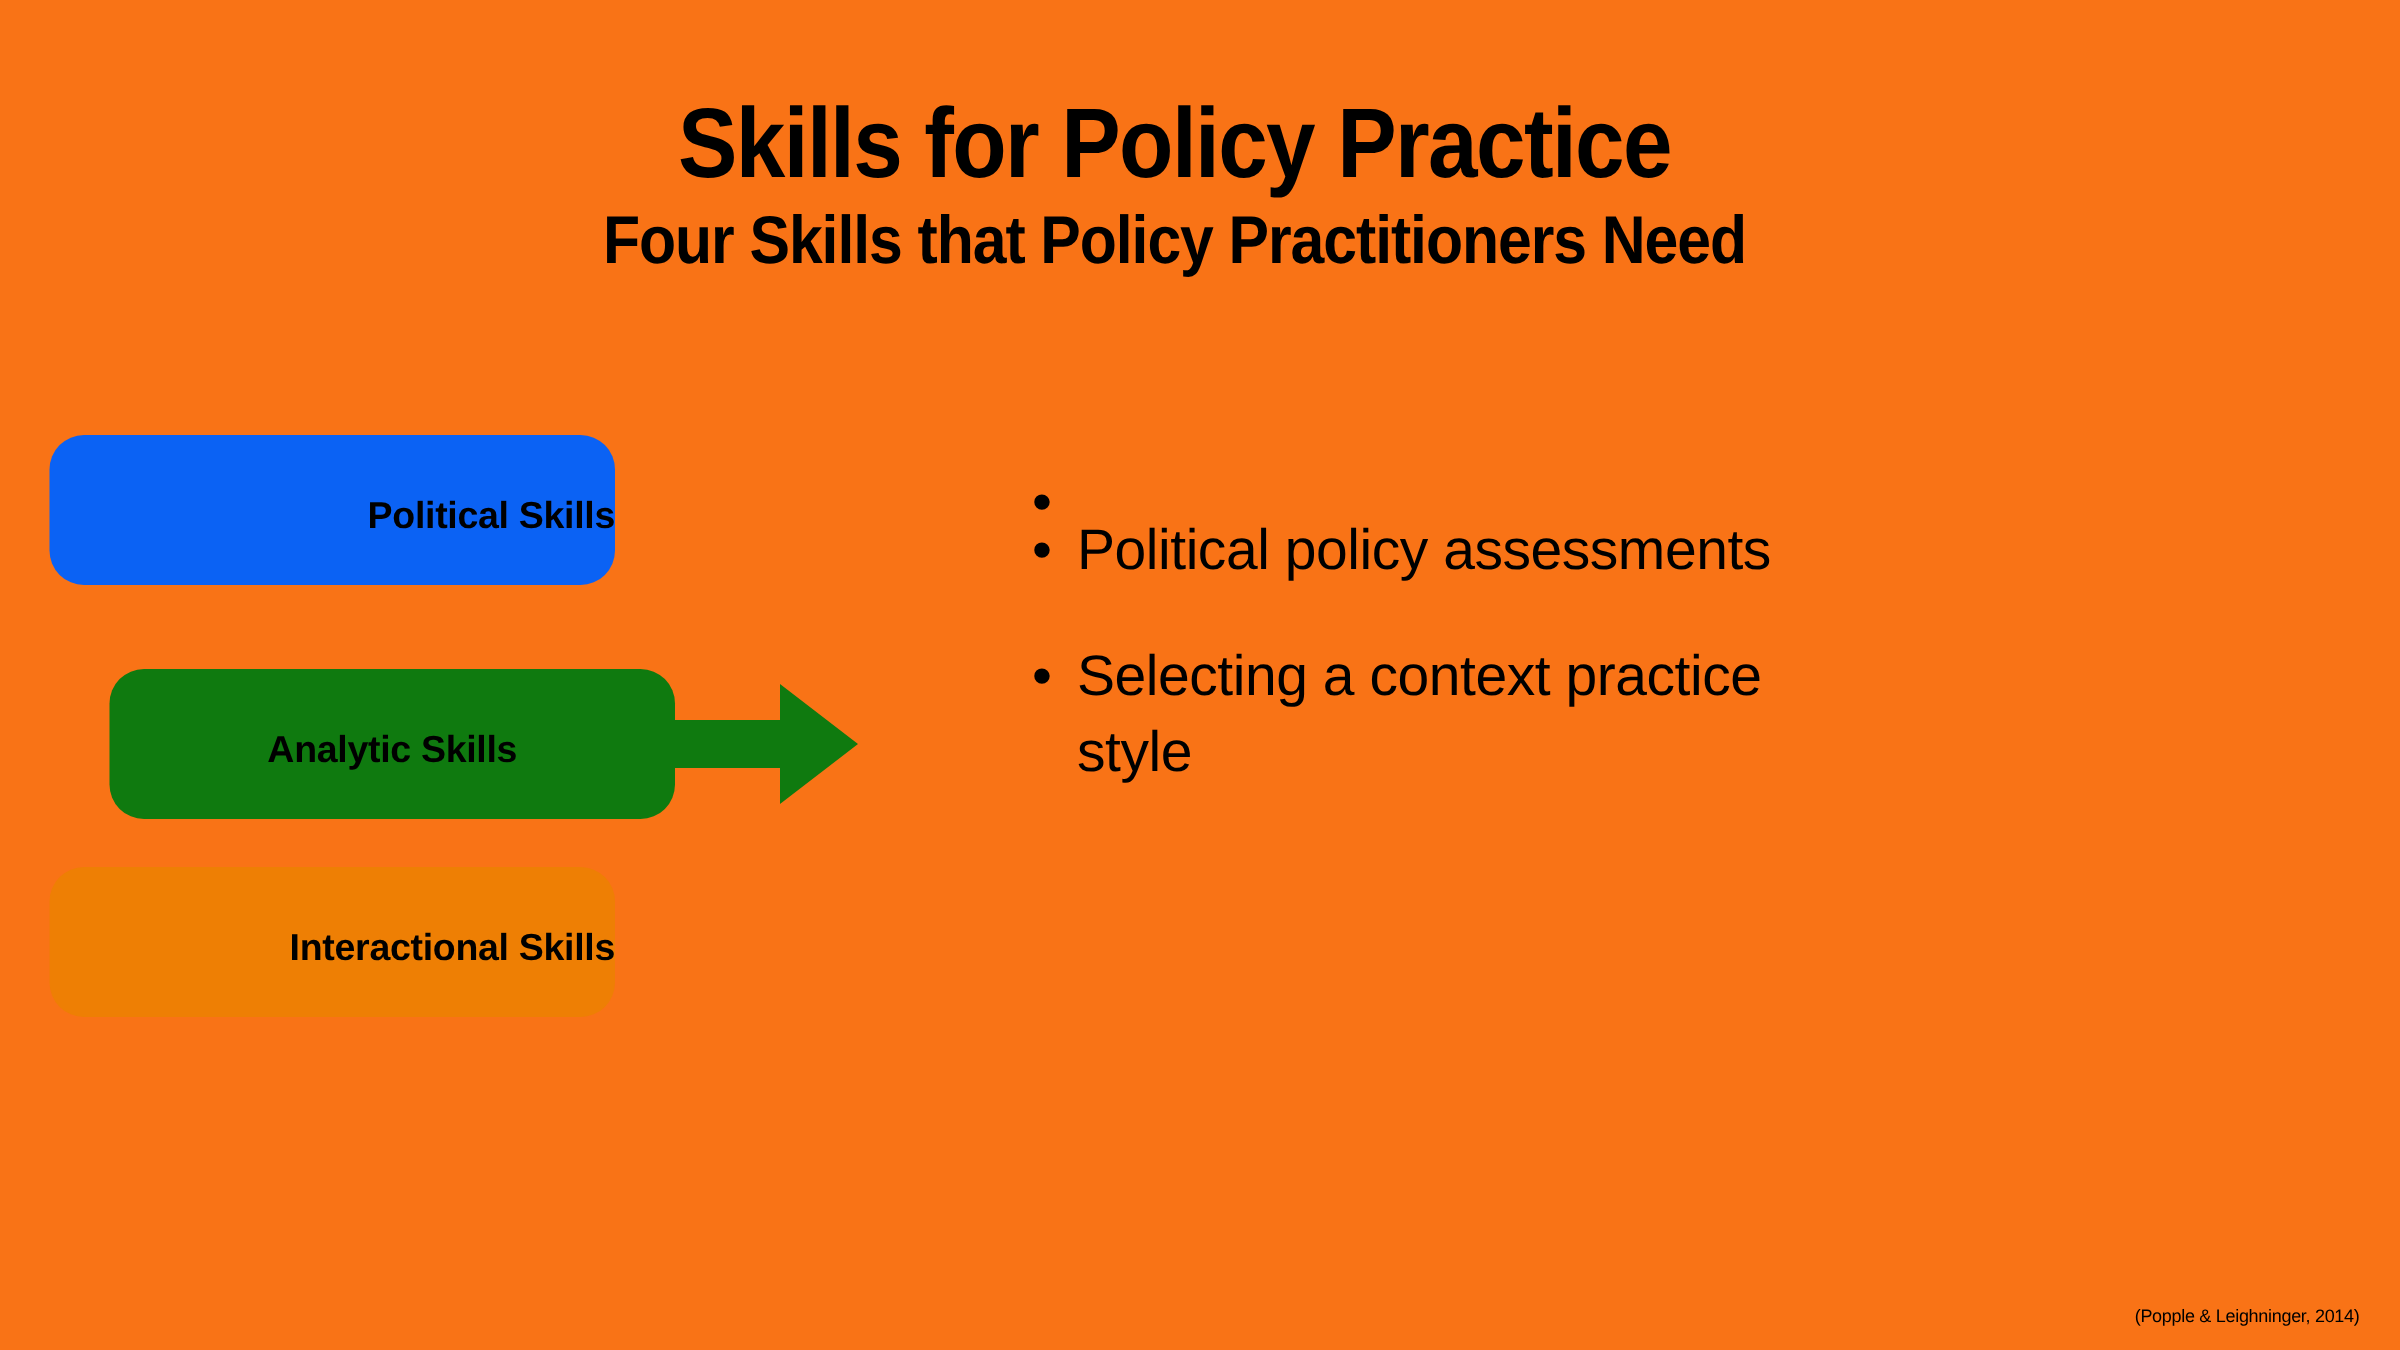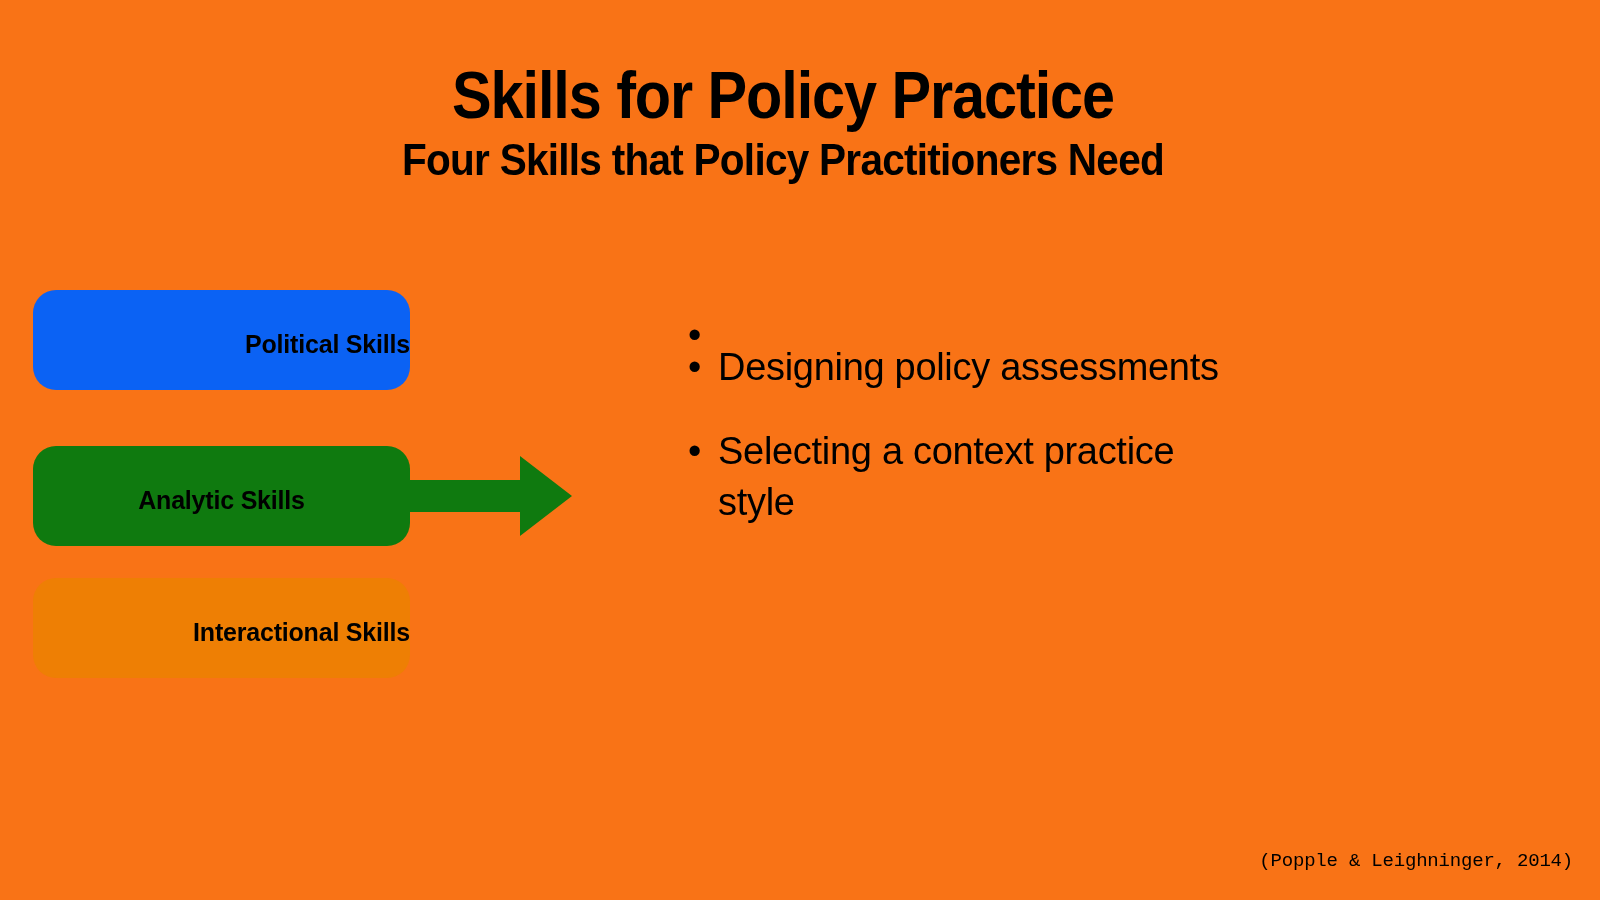--- a/index.html
+++ b/index.html
@@ -64,21 +64,21 @@
     padding-top: 8px;
   }
   .skill-box-label {
     font-size: 25px;
     font-weight: 700;
     color: #000000;
     letter-spacing: -0.2px;
     white-space: nowrap;
   }
   #skill-box-political   { top: 290px; background: #0B62F4; justify-content: flex-end; }
-  #skill-box-analytic    { top: 446px; background: #0F7A0F; }
+  #skill-box-analytic    { top: 446px; background: #0F7A0F; margin-left: 40px; }
   #skill-box-interactional { top: 578px; background: #EE7F04; justify-content: flex-end; }
   #skill-box-value       { top: 710px; background: #9C0734; }
 
   
   #flow-arrow {
     position: absolute;
     left: 396px;
     top: 440px;
     width: 190px;
     height: 112px;
@@ -108,27 +108,26 @@
     top: 0;
     font-size: 38px;
     line-height: 1.36;
     color: #000000;
   }
 
   
   #citation {
     position: absolute;
     right: 27px;
-    bottom: 28px;
-    font-size: 19px;
+    bottom: 16px;
+    font-size: 12px;
     font-weight: 400;
     color: #000000;
     letter-spacing: -0.2px;
     white-space: nowrap;
-    font-family: Liberation Mono, monospace;
   }
 </style>
 </head>
 <body>
 
 <div id="slide">
 
   <div id="title-block">
     <div id="slide-title">Skills for Policy Practice</div>
     <div id="slide-subtitle">Four Skills that Policy Practitioners Need</div>
@@ -150,21 +149,21 @@
   <svg id="flow-arrow" viewBox="0 0 190 112">
     <polygon points="0,40 124,40 124,16 176,56 124,96 124,72 0,72" fill="#0F7A0F"></polygon>
   </svg>
 
   <div id="bullet-list">
     <div class="bullet-item">
       <span class="bullet-marker">•</span>
     </div>
     <div class="bullet-item">
       <span class="bullet-marker">•</span>
-      <span>Designing policy assessments</span>
+      <span>Political policy assessments</span>
     </div>
     <div class="bullet-item">
       <span class="bullet-marker">•</span>
       <span>Selecting a context practice style</span>
     </div>
   </div>
 
   <div id="citation">(Popple &amp; Leighninger, 2014)</div>
 
 </div>

